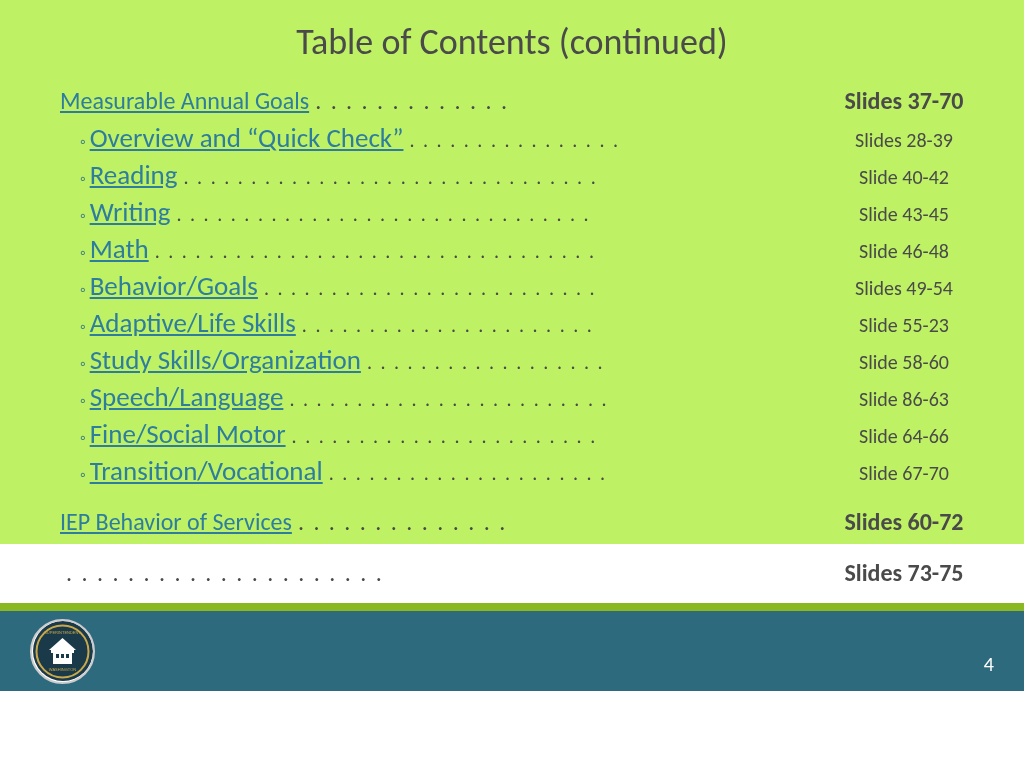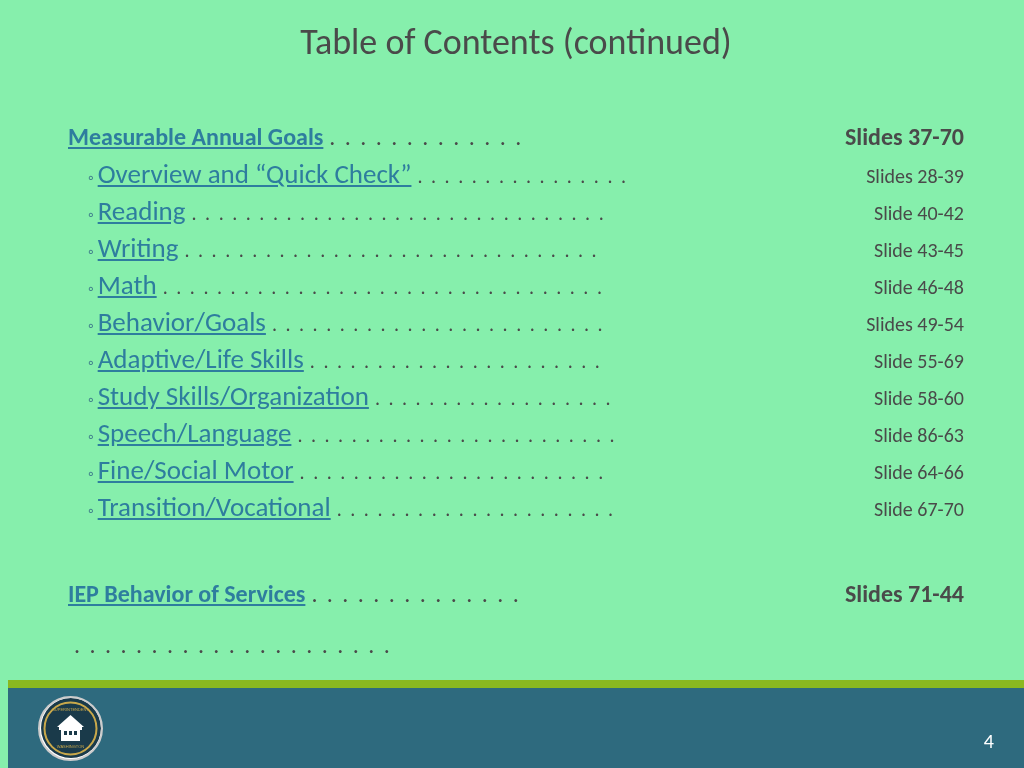--- a/index.html
+++ b/index.html
@@ -8,26 +8,25 @@
       width: 1024px;
       height: 768px;
       background: #fff;
       font-family: 'Segoe UI', Calibri, Arial, sans-serif;
       overflow: hidden;
       position: relative;
     }
 
     .slide {
       width: 1024px;
-      height: 768px;
-      background: #86efac;
+      height: 544px;
+      background: #bef264;
       position: relative;
       display: flex;
       flex-direction: column;
-      padding-left: 8px;
     }
 
     .content-area {
       flex: 1;
       padding: 20px 60px 10px 60px;
     }
 
     .page-title {
       text-align: center;
       font-size: 36px;
@@ -66,22 +65,21 @@
     .toc-link {
       color: #2e7d9e;
       text-decoration: underline;
       font-size: 27px;
       cursor: pointer;
       white-space: nowrap;
     }
 
     .toc-link.main {
       font-size: 24px;
-      font-weight: 700;
-      margin-top: 36px;
+      font-weight: 400;
     }
 
     .toc-dots {
       flex: 1;
       margin: 0 6px;
       color: #4a4a4a;
       font-size: 20px;
       letter-spacing: 2px;
       overflow: hidden;
       white-space: nowrap;
@@ -90,21 +88,21 @@
     .toc-dots.main {
       font-size: 24px;
     }
 
     .toc-slides {
       flex: 0 0 auto;
       font-size: 20px;
       color: #4a4a4a;
       white-space: nowrap;
       min-width: 120px;
-      text-align: right;
+      text-align: center;
     }
 
     .toc-slides.main {
       font-size: 24px;
       font-weight: 600;
     }
 
     .section-gap {
       height: 16px;
     }
@@ -223,21 +221,21 @@
       <span class="toc-dots">. . . . . . . . . . . . . . . . . . . . . . . . .</span>
       <span class="toc-slides">Slides 49-54</span>
     </div>
 
     <div class="toc-row sub-item">
       <div class="toc-label">
         <span class="bullet">◦</span>
         <span class="toc-link">Adaptive/Life Skills</span>
       </div>
       <span class="toc-dots">. . . . . . . . . . . . . . . . . . . . . .</span>
-      <span class="toc-slides">Slide 55-69</span>
+      <span class="toc-slides">Slide 55-23</span>
     </div>
 
     <div class="toc-row sub-item">
       <div class="toc-label">
         <span class="bullet">◦</span>
         <span class="toc-link">Study Skills/Organization</span>
       </div>
       <span class="toc-dots">. . . . . . . . . . . . . . . . . .</span>
       <span class="toc-slides">Slide 58-60</span>
     </div>
@@ -269,27 +267,28 @@
       <span class="toc-slides">Slide 67-70</span>
     </div>
 
     <div class="section-gap"></div>
 
     <div class="toc-row main-item">
       <div class="toc-label">
         <span class="toc-link main">IEP Behavior of Services</span>
       </div>
       <span class="toc-dots main">. . . . . . . . . . . . . .</span>
-      <span class="toc-slides main">Slides 71-44</span>
+      <span class="toc-slides main">Slides 60-72</span>
     </div>
 
     <div class="section-gap"></div>
 
     <div class="toc-row main-item">
       <span class="toc-dots main">. . . . . . . . . . . . . . . . . . . . .</span>
+      <span class="toc-slides main">Slides 73-75</span>
     </div>
 
   </div>
 
   <div class="bottom-bar">
     <div class="green-bar"></div>
     <div class="blue-bar">
       <div class="logo-circle">
         <div class="logo-inner">
           <svg width="55" height="55" viewBox="0 0 55 55">

